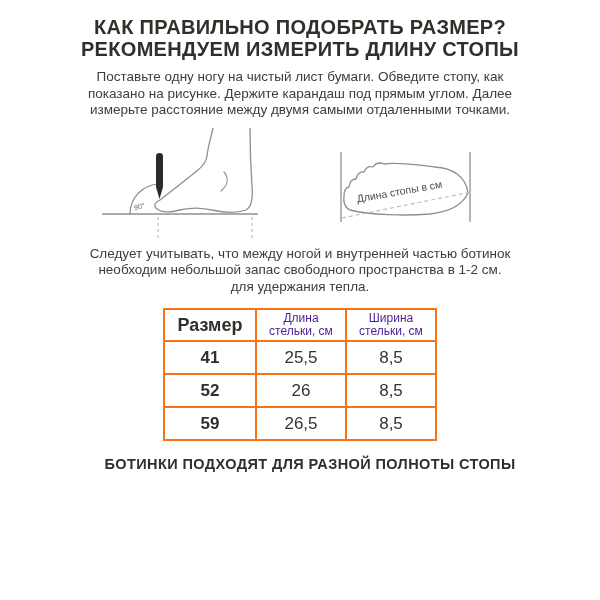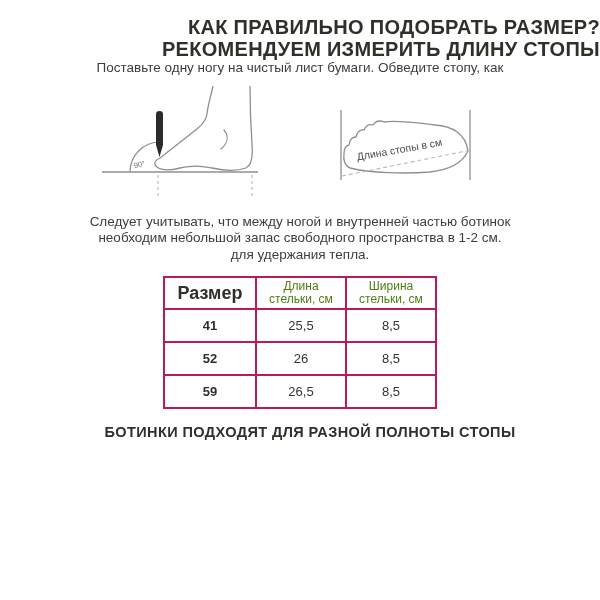--- a/index.html
+++ b/index.html
@@ -6,67 +6,68 @@
   .page {
     position: relative;
     width: 600px; height: 600px;
     margin: 0 auto;
     background: #ffffff;
     font-family: "Liberation Sans", sans-serif;
     overflow: hidden;
   }
   .title {
     padding-top: 16px;
-    text-align: right;
+    text-align: center;
     font-weight: bold;
     font-size: 20px;
     line-height: 22px;
     letter-spacing: 0.3px;
     color: #2e3129;
   }
   .para {
+    margin-top: 9px;
     text-align: center;
     font-size: 13.5px;
     line-height: 16.5px;
     color: #3d3d3d;
   }
   .illustrations {
     margin-top: 9px;
     height: 116px;
     display: flex;
     justify-content: center;
     align-items: flex-start;
     gap: 20px;
   }
   .illo-right { margin-top: 12px; }
-  .note { margin-top: 12px; }
+  .note { margin-top: 2px; }
   table.size-table {
     border-collapse: collapse;
     margin: 13px auto 0 auto;
   }
   .size-table th, .size-table td {
-    border: 2px solid #be185d;
+    border: 2px solid #f97316;
     text-align: center;
     vertical-align: middle;
     padding: 0 4px;
   }
   th.size-head {
     width: 82px; height: 30px;
     font-size: 18px; font-weight: bold;
     color: #2e3129;
   }
   th.sub-head {
     width: 80px;
     font-size: 12px; font-weight: normal;
     line-height: 13.5px;
-    color: #4d7c0f;
+    color: #4c1d95;
   }
   .size-table td {
     height: 31px;
-    font-size: 13px;
+    font-size: 17px;
     color: #35342f;
   }
   .size-table td.size-col { font-weight: bold; color: #2e3129; }
   .footer {
     margin-top: 15px;
     text-align: center;
     font-weight: bold;
     font-size: 14.5px;
     letter-spacing: 0.4px;
     color: #2e3129;
@@ -81,20 +82,22 @@
 
 <div class="page">
 
   <div class="title">
       <div>КАК ПРАВИЛЬНО ПОДОБРАТЬ РАЗМЕР?</div>
       <div>РЕКОМЕНДУЕМ ИЗМЕРИТЬ ДЛИНУ СТОПЫ</div>
     </div>
 
   <div class="para">
       <div>Поставьте одну ногу на чистый лист бумаги. Обведите стопу, как</div>
+      <div>показано на рисунке. Держите карандаш под прямым углом. Далее</div>
+      <div>измерьте расстояние между двумя самыми отдаленными точками.</div>
     </div>
 
   <div class="illustrations">
 
     <svg class="illo-left" width="210" height="116" viewBox="0 0 210 116" fill="none">
 
       <line x1="2" y1="86" x2="158" y2="86" stroke="#8f8f8f" stroke-width="1.3"></line>
 
       <path d="M113,0 C111,10 108,18 107,28 C106,34 103,38 98,42 C86,52 70,64 60,72
                C55,74 53,78 57,81 C62,85 72,84 80,82 C95,79 100,80 112,82

